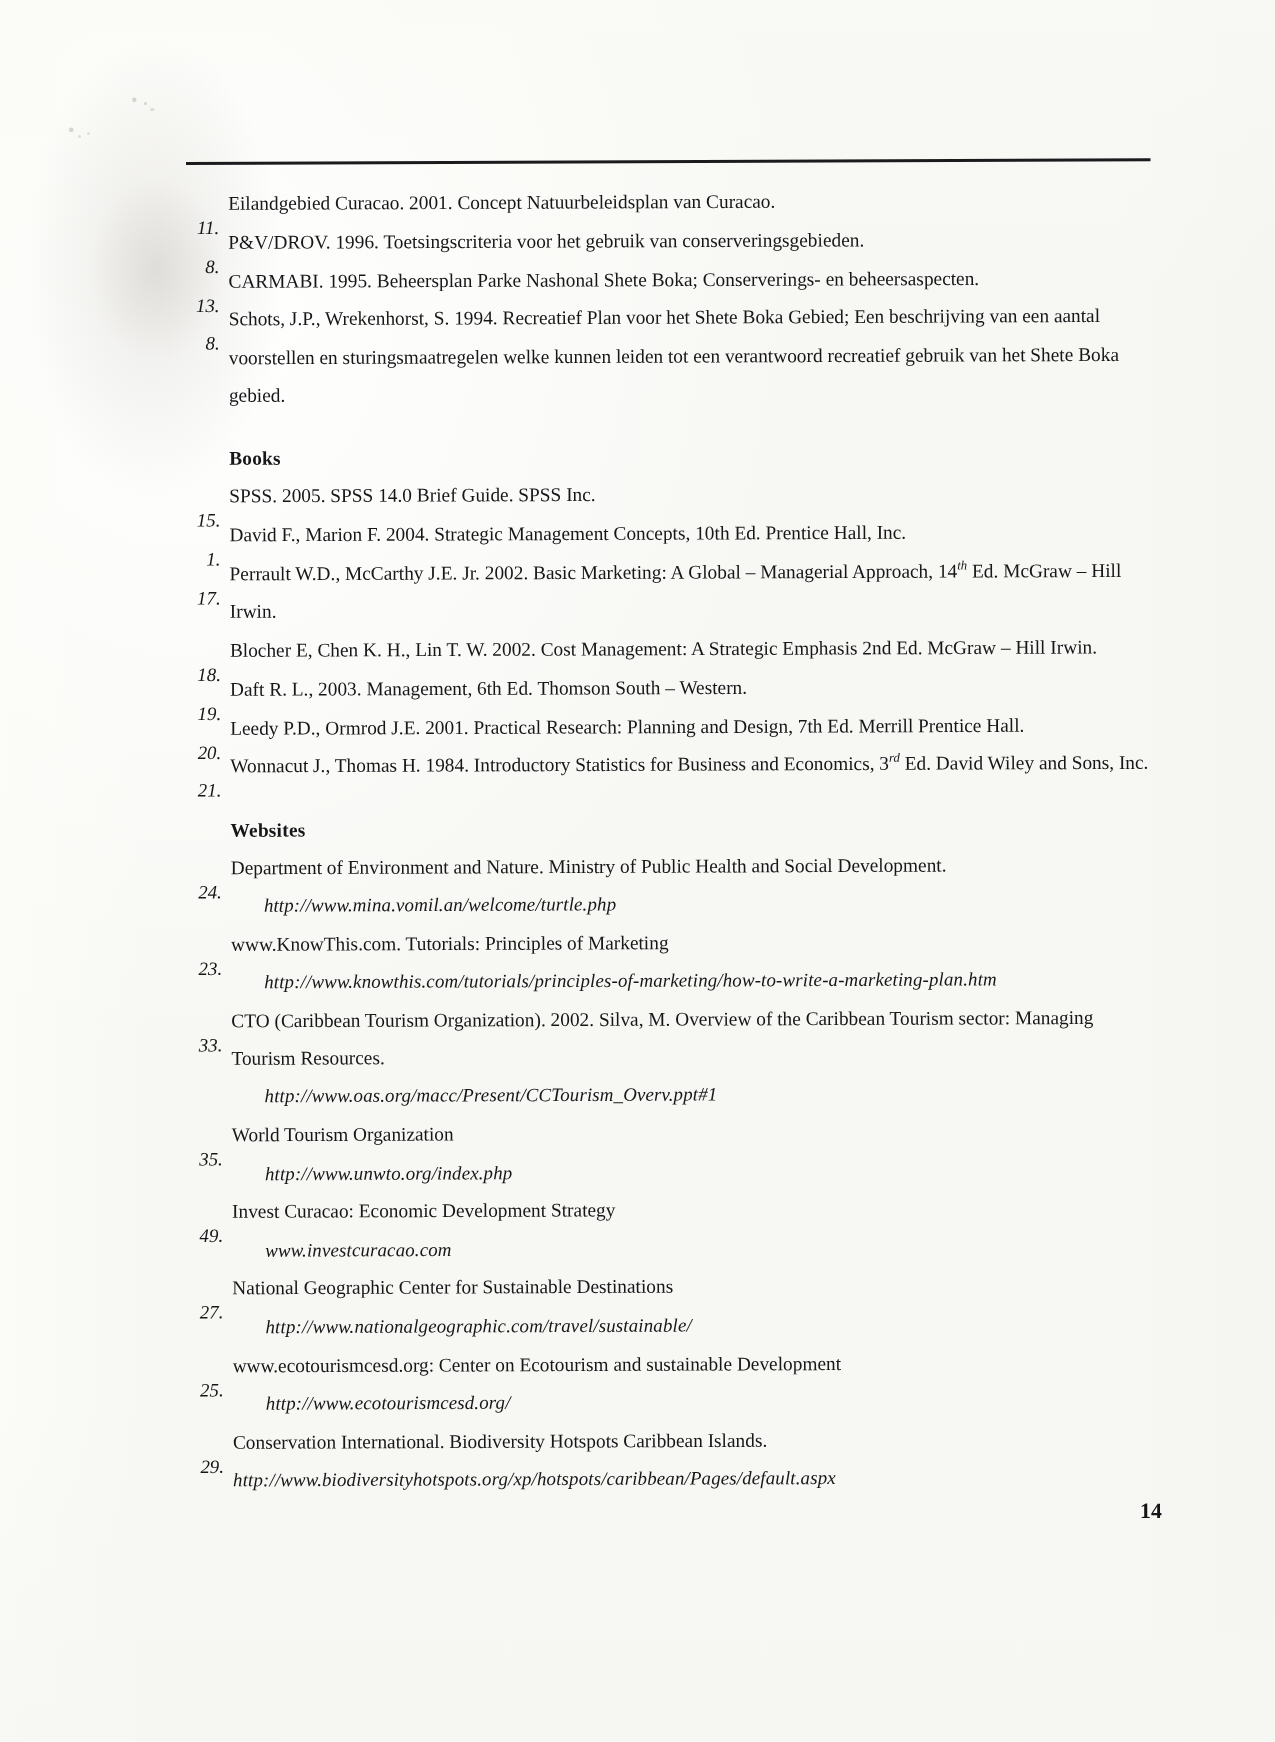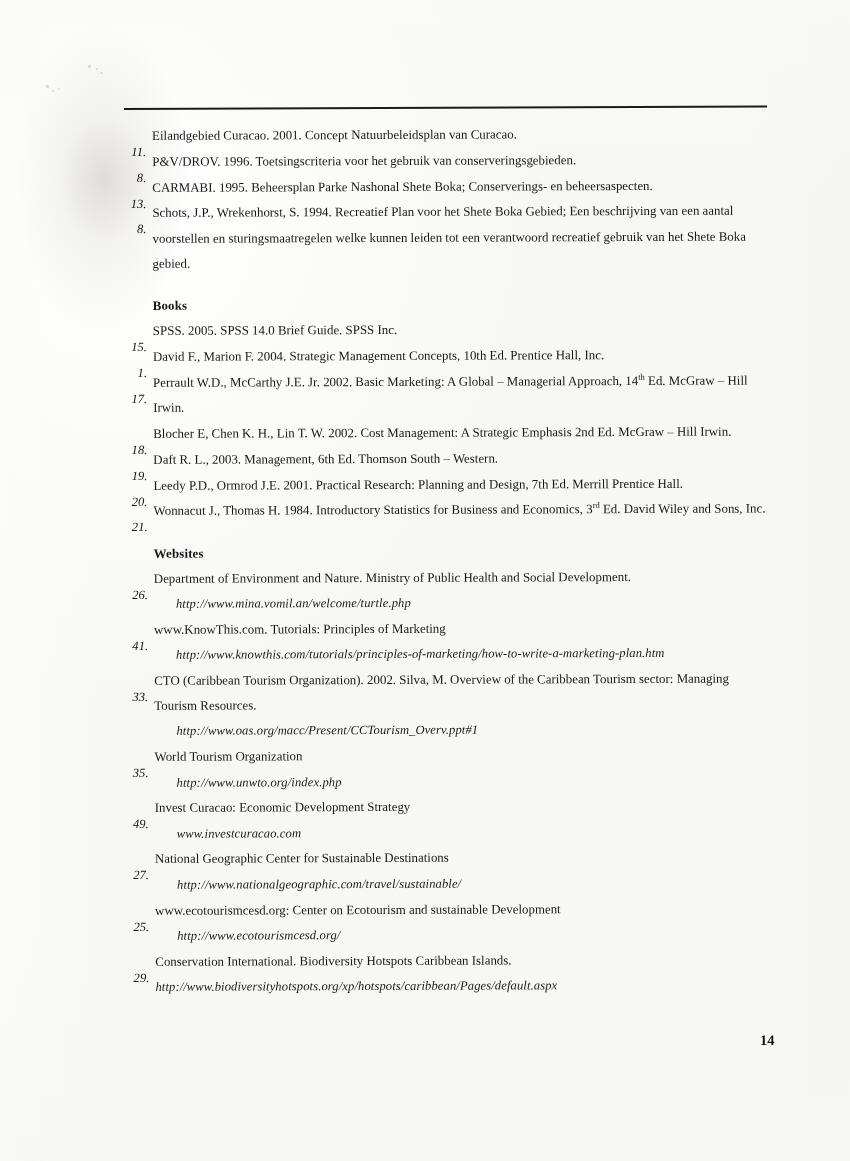--- a/index.html
+++ b/index.html
@@ -96,40 +96,40 @@
     padding-left: 22px;
     letter-spacing: 0.1px;
   }
   .ref-url.shallow {
     padding-left: 0px;
   }
   sup {
     font-size: 0.66em;
     vertical-align: super;
     line-height: 0;
+    font-style: italic;
   }
 
   .section-head {
     font-weight: bold;
     font-size: 12.9px;
     padding-left: 30px;
     margin-top: 22px;
     margin-bottom: 5px;
     letter-spacing: 0.15px;
   }
 
   .page-number {
     position: absolute;
     right: 76px;
     top: 1000px;
     font-size: 14.5px;
     font-weight: bold;
     color: #151517;
     transform: rotate(-0.2deg);
-    margin-top: 32px;
   }
 </style>
 </head>
 <body>
 
 <div class="scan-page">
 
   <div class="paper-tint"></div>
 
   <div class="scan-smudge" style="left:18px; top:30px; width:170px; height:300px;"></div>
@@ -189,26 +189,26 @@
             <span class="ref-text">Leedy P.D., Ormrod J.E. 2001. Practical Research: Planning and Design, 7th Ed. Merrill Prentice Hall.</span>
           </li>
           <li class="ref-item">
             <span class="ref-num">21.</span>
             <span class="ref-text"><span>Wonnacut J., Thomas H. 1984. Introductory Statistics for Business and Economics, 3</span><sup>rd</sup><span> Ed. David Wiley and Sons, Inc.</span></span>
           </li>
         </ul>
         <div class="section-head">Websites</div>
         <ul class="ref-list">
           <li class="ref-item">
-            <span class="ref-num">26.</span>
+            <span class="ref-num">24.</span>
             <span class="ref-text">Department of Environment and Nature. Ministry of Public Health and Social Development.</span>
             <span class="ref-url">http://www.mina.vomil.an/welcome/turtle.php</span>
           </li>
           <li class="ref-item">
-            <span class="ref-num">41.</span>
+            <span class="ref-num">23.</span>
             <span class="ref-text">www.KnowThis.com. Tutorials: Principles of Marketing</span>
             <span class="ref-url">http://www.knowthis.com/tutorials/principles-of-marketing/how-to-write-a-marketing-plan.htm</span>
           </li>
           <li class="ref-item">
             <span class="ref-num">33.</span>
             <span class="ref-text">CTO (Caribbean Tourism Organization). 2002. Silva, M. Overview of the Caribbean Tourism sector: Managing Tourism Resources.</span>
             <span class="ref-url">http://www.oas.org/macc/Present/CCTourism_Overv.ppt#1</span>
           </li>
           <li class="ref-item">
             <span class="ref-num">35.</span>

